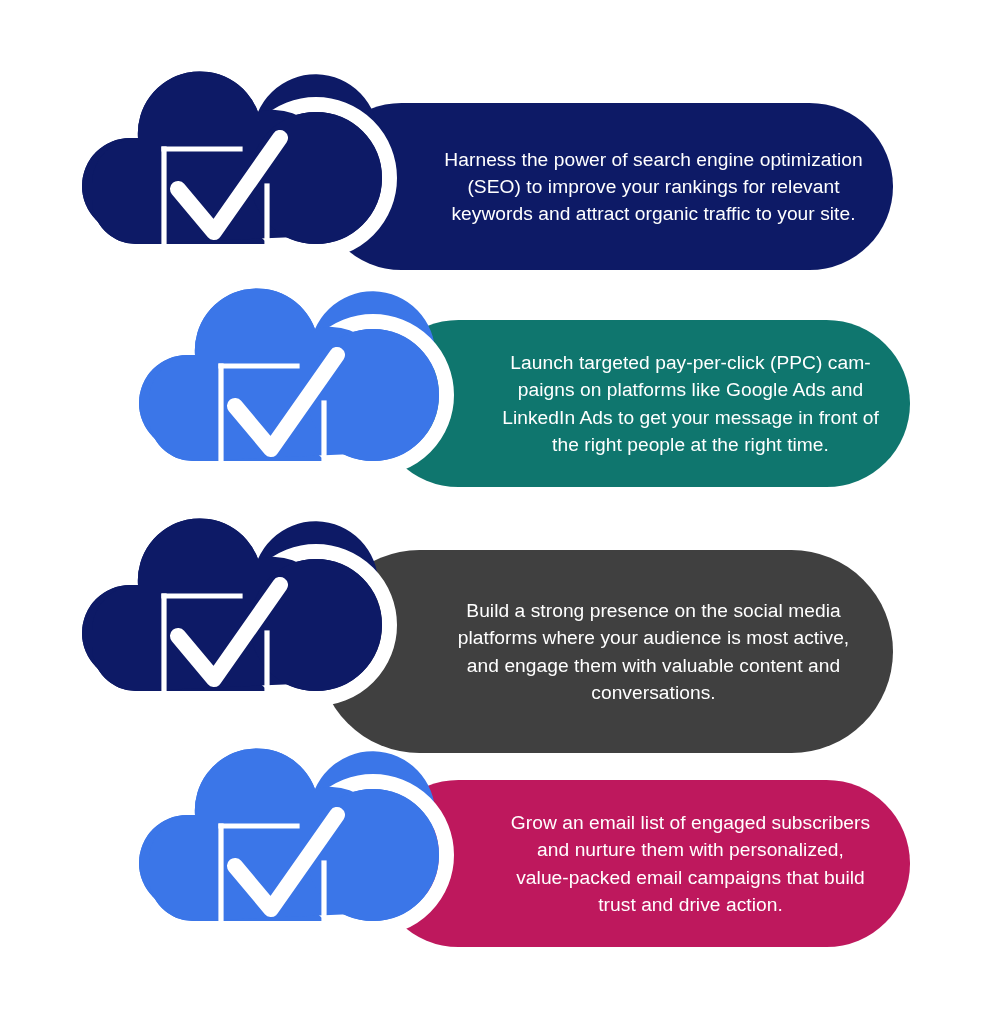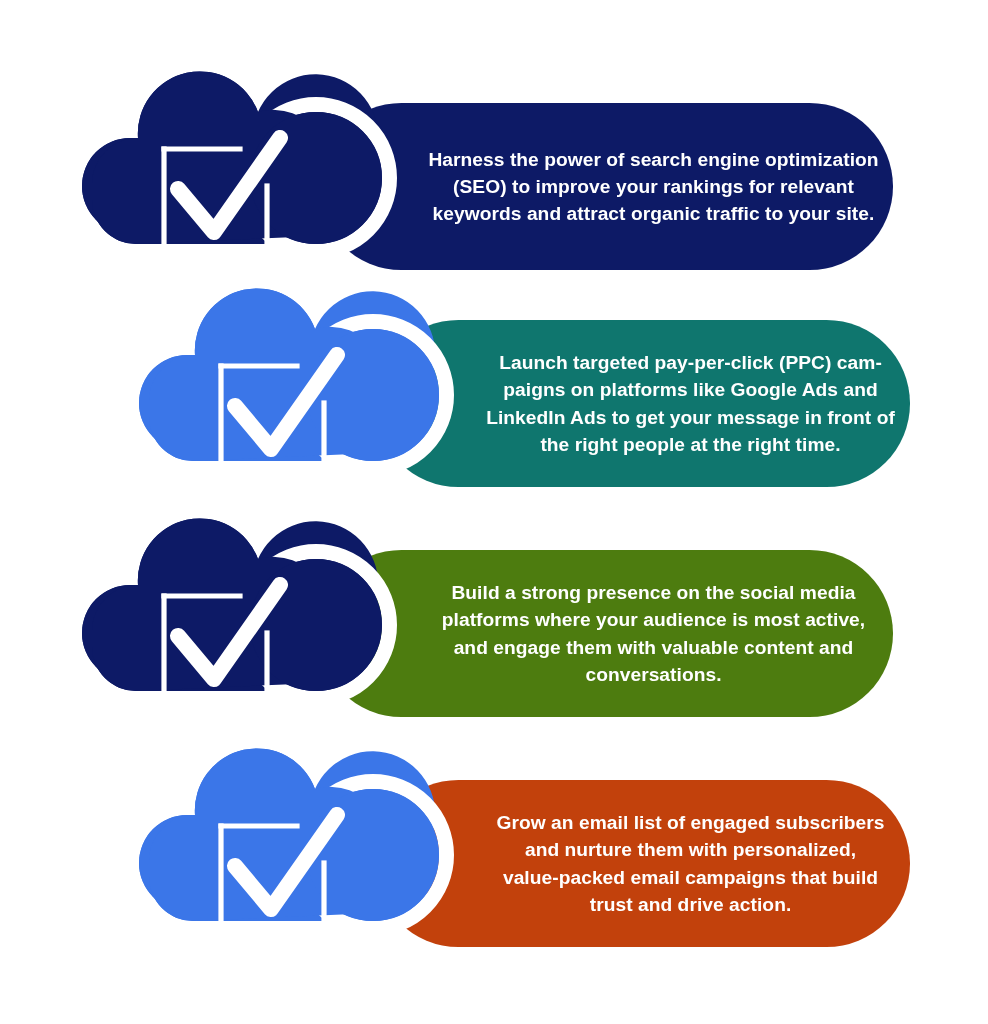--- a/index.html
+++ b/index.html
@@ -1,21 +1,21 @@
 <!DOCTYPE html>
 <html><head>
 <meta charset="utf-8">
 <style>
   html,body{margin:0;padding:0;}
   body{
     width:988px;height:1024px;background:#ffffff;
     font-family:"Liberation Sans",sans-serif;
     overflow:hidden;position:relative;
   }
-  #stage{position:absolute;left:0;top:0;width:988px;height:1024px;font-weight:bold;}
+  #stage{position:absolute;left:0;top:0;width:988px;height:1024px;}
 
   .row{position:absolute;left:0;width:988px;}
 
   
   .bar{
     position:absolute;
     border-radius:999px;
     display:flex;align-items:center;justify-content:center;
     box-sizing:border-box;
   }
@@ -145,21 +145,21 @@
     <path d="M 96,178 L 199,178"></path>
     <path d="M 199,178 L 199,112"></path>
     <path d="M 96,75 L 172,75"></path>
   </g>
 
   <path d="M 110,115 L 146,158 L 212,64" fill="none" stroke="#ffffff" stroke-width="16" stroke-linecap="round" stroke-linejoin="round"></path>
 </svg>
       </div>
     </div>
     <div class="row" style="top: 0px;">
-      <div class="bar layer-bar" style="left: 318px; top: 550px; width: 575px; height: 167px; background: #4d7c0f; padding-left: 96px;">
+      <div class="bar layer-bar" style="left: 318px; top: 550px; width: 575px; height: 203px; background: #404040; padding-left: 96px;">
         <div class="bar-text">Build a strong presence on the social media
 platforms where your audience is most active,
 and engage them with valuable content and
 conversations.</div>
       </div>
       <div class="cloud-wrap layer-cloud" style="left: 68px; top: 521px; width: 330px; height: 175px;">
 <svg width="330" height="175" viewBox="0 0 330 175" aria-hidden="true">
   <g>
 
     <path d="
@@ -200,21 +200,21 @@
     <path d="M 96,178 L 199,178"></path>
     <path d="M 199,178 L 199,112"></path>
     <path d="M 96,75 L 172,75"></path>
   </g>
 
   <path d="M 110,115 L 146,158 L 212,64" fill="none" stroke="#ffffff" stroke-width="16" stroke-linecap="round" stroke-linejoin="round"></path>
 </svg>
       </div>
     </div>
     <div class="row" style="top: 0px;">
-      <div class="bar layer-bar" style="left: 375px; top: 780px; width: 535px; height: 167px; background: #c2410c; padding-left: 96px;">
+      <div class="bar layer-bar" style="left: 375px; top: 780px; width: 535px; height: 167px; background: #be185d; padding-left: 96px;">
         <div class="bar-text">Grow an email list of engaged subscribers
 and nurture them with personalized,
 value-packed email campaigns that build
 trust and drive action.</div>
       </div>
       <div class="cloud-wrap layer-cloud" style="left: 125px; top: 751px; width: 330px; height: 175px;">
 <svg width="330" height="175" viewBox="0 0 330 175" aria-hidden="true">
   <g>
 
     <path d="

